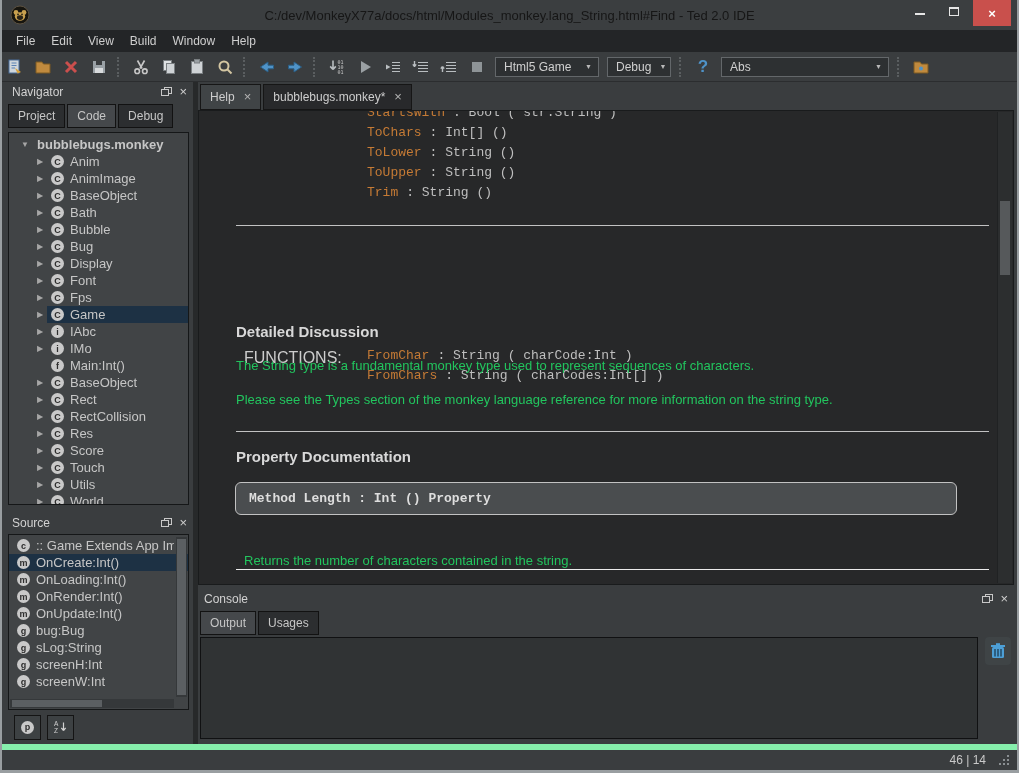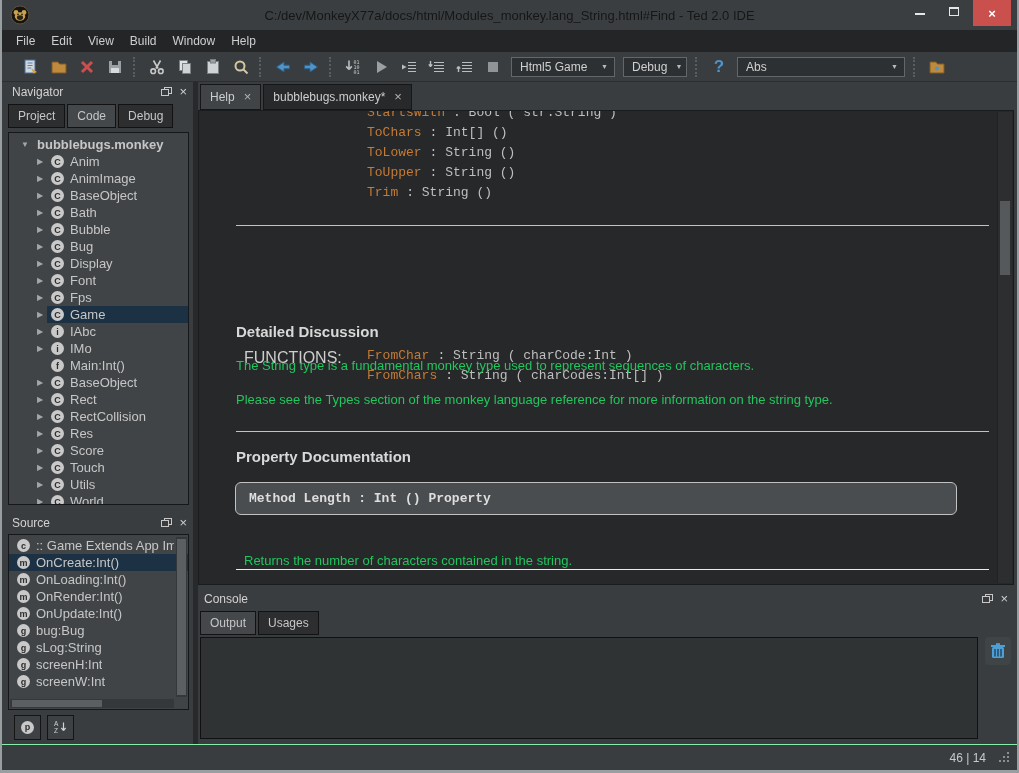--- a/index.html
+++ b/index.html
@@ -14,21 +14,21 @@
   .title{ position:absolute; left:0; right:0; text-align:center; color:#161616; font-size:13px; }
   .winbtns{ position:absolute; right:6px; top:0; display:flex; align-items:flex-start; gap:4px;}
   .wbtn{ width:30px; height:22px; display:flex; align-items:center; justify-content:center; color:#e6e6e6;}
   .minbar{ width:10px; height:2px; background:#e6e6e6; display:block; margin-top:6px;}
   .maxbox{ width:10px; height:9px; border:1px solid #e6e6e6; border-top-width:2px; display:block;}
   .wbtn.close{ width:38px; height:26px; background:#c9504c; color:#fff; font-size:13px; font-weight:bold;}
   
   .menubar{ height:22px; background:#232527; display:flex; align-items:center; padding-left:6px; flex:none;}
   .menu-item{ padding:3px 8px; color:#cfcfcf; }
   
-  .toolbar{ height:30px; background:#3a3d3f; border-bottom:1px solid #2b2d2f; display:flex; align-items:center; padding:0 16px; gap:2px; flex:none;}
+  .toolbar{ height:30px; background:#3a3d3f; border-bottom:1px solid #2b2d2f; display:flex; align-items:center; padding:0 0; gap:2px; flex:none;}
   .tbtn{ width:26px; height:24px; display:flex; align-items:center; justify-content:center;}
   .tsep{ width:6px; height:20px; border-left:2px dotted #5a5e60; margin:0 3px;}
   .combo{ height:20px; background:#2d3032; border:1px solid #63676a; display:flex; align-items:center;
     justify-content:space-between; padding:0 6px 0 8px; color:#d0d0d0; margin:0 3px;}
   .combo .carrow{ font-size:7px; color:#b9b9b9; margin-left:8px;}
   .combo.target{ width:104px;} .combo.config{ width:64px;} .combo.find{ width:168px;}
   .qmark{ color:#4f93c8; font-weight:bold; font-size:17px; }
   
   .main{ flex:1; display:flex; min-height:0;}
   .leftcol{ width:191px; flex:none; display:flex; flex-direction:column; padding-left:4px;}
@@ -92,21 +92,21 @@
   .vscroll{ position:absolute; top:1px; bottom:1px; right:1px; width:15px; background:#2c2e2f; border-left:1px solid #202223;}
   .vthumb{ position:absolute; top:89px; height:74px; left:2px; right:2px; background:#56595b;}
   .hgap{ height:4px; flex:none;}
   
   .console{ flex:1; display:flex; flex-direction:column; min-height:0;}
   .crow{ flex:1; display:flex; gap:6px; padding:2px 2px 5px 2px; min-height:0;}
   .cout{ flex:1; background:#303334; border:1px solid #101112;}
   .crail{ width:28px; flex:none; display:flex; flex-direction:column; align-items:center;}
   .trashbtn{ width:26px; height:28px; background:#3f4446; border-radius:4px; display:flex; align-items:center; justify-content:center;}
   
-  .statusbar{ height:26px; flex:none; border-top:1px solid #86efac; display:flex; align-items:center; justify-content:flex-end; gap:8px; padding-right:6px; color:#c9c9c9;}
+  .statusbar{ height:26px; flex:none; border-top:6px solid #86efac; display:flex; align-items:center; justify-content:flex-end; gap:8px; padding-right:6px; color:#c9c9c9;}
   .grip{ margin-left:4px; }
 </style>
 </head>
 <body>
 
 <div class="window">
 
   <div class="titlebar">
     <svg class="appicon" viewBox="0 0 20 20">
       <circle cx="10" cy="10" r="9" fill="#17150f" stroke="#5c5140"></circle>

